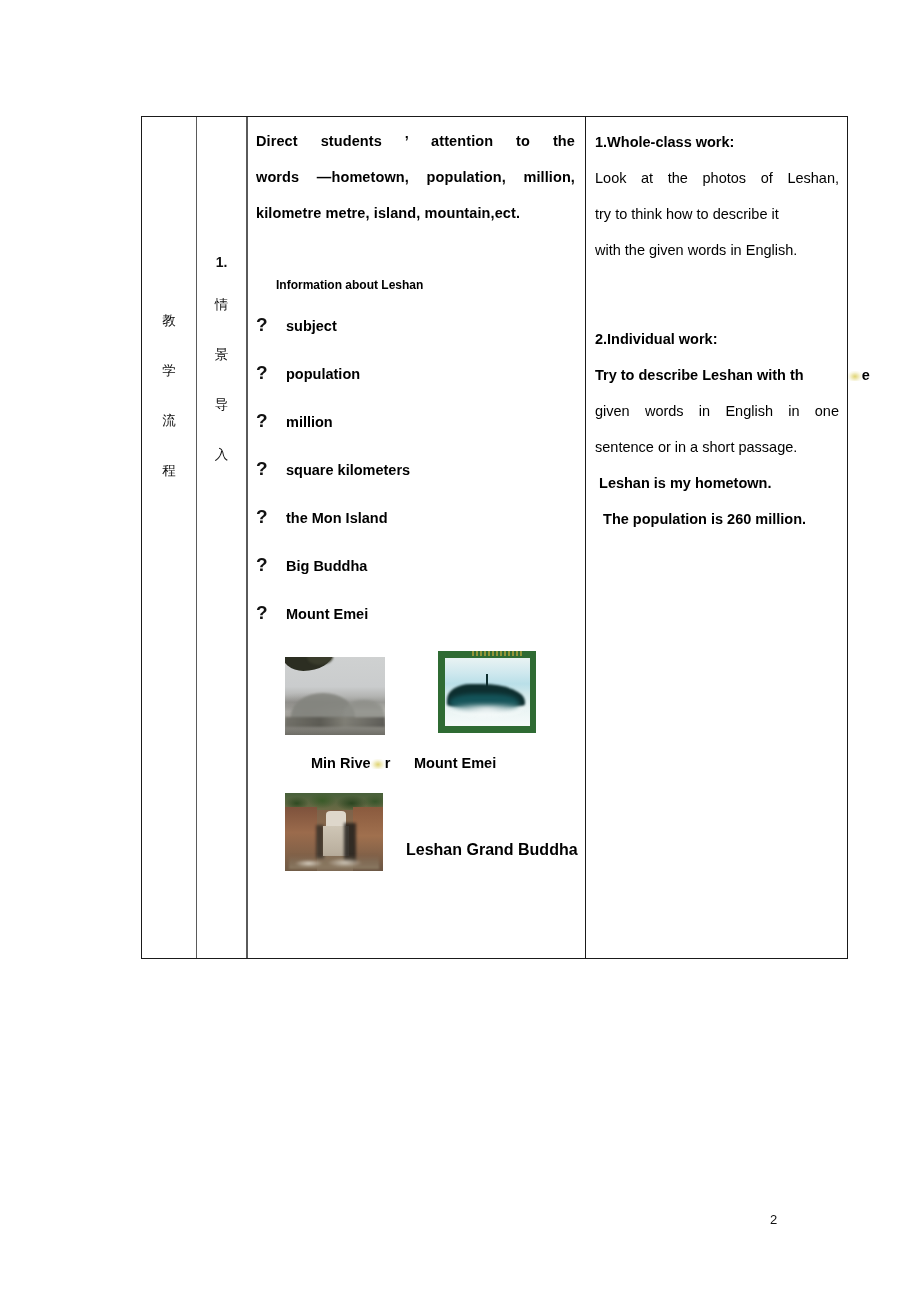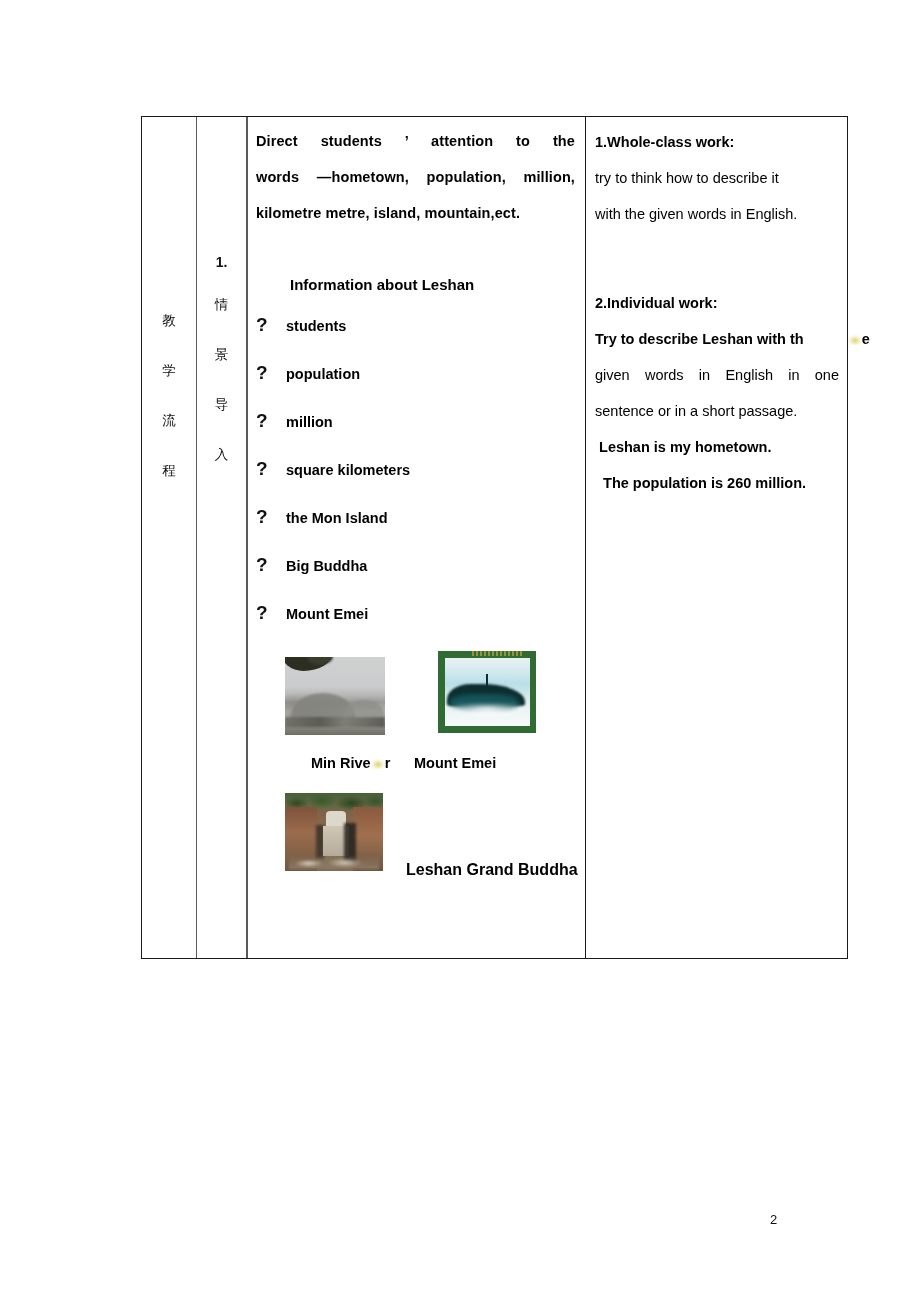--- a/index.html
+++ b/index.html
@@ -100,22 +100,22 @@
     font-size: 14.5px;
     line-height: 36px;
     letter-spacing: 0.1px;
   }
   .para-just .lastline {
     text-align-last: left;
   }
 
   .sec-title {
     margin-top: 38px;
-    margin-left: 34px;
-    font-size: 15px;
+    margin-left: 20px;
+    font-size: 12px;
     line-height: 32px;
   }
 
   .qlist {
     margin: 14px 0 0 0;
     padding: 0;
     list-style: none;
   }
   .qlist li {
     display: flex;
@@ -420,21 +420,21 @@
           <div>Direct students ’ attention to the</div>
           <div>words —hometown,  population,  million,</div>
           <div class="lastline">kilometre metre, island, mountain,ect.</div>
         </div>
 
         <div class="sec-title">Information about Leshan</div>
 
         <ul class="qlist">
           <li>
             <span class="qmark">?</span>
-            <span class="qtext">students</span>
+            <span class="qtext">subject</span>
           </li>
           <li>
             <span class="qmark">?</span>
             <span class="qtext">population</span>
           </li>
           <li>
             <span class="qmark">?</span>
             <span class="qtext">million</span>
           </li>
           <li>
@@ -483,30 +483,31 @@
           <div class="photo photo-buddha">
             <div class="trees"></div>
             <div class="cliffL"></div>
             <div class="cliffR"></div>
             <div class="shadow2"></div>
             <div class="head"></div>
             <div class="body"></div>
             <div class="shadow"></div>
             <div class="steps"></div>
           </div>
-          <span class="cap cap-buddha" style="top:68px">Leshan Grand Buddha</span>
+          <span class="cap cap-buddha" style="top:48px">Leshan Grand Buddha</span>
         </div>
 
       </div>
     </div>
 
     <div class="col-method">
       <div class="method-inner">
 
         <div class="m-line">1.Whole-class work:</div>
+        <div class="m-just">Look at the photos of Leshan,</div>
         <div class="m-just last">try to think how to describe it</div>
         <div class="m-just last">with  the  given  words in English.</div>
 
         <div class="m-gap-a"></div>
 
         <div class="m-line">2.Individual work:</div>
 
         <div class="m-line"><span>Try to describe Leshan with th</span><span style="display:inline-block;width:44px"></span><span class="yellow-smudge"></span><span>e</span></div>
 
         <div class="m-just">given words in English in one</div>

